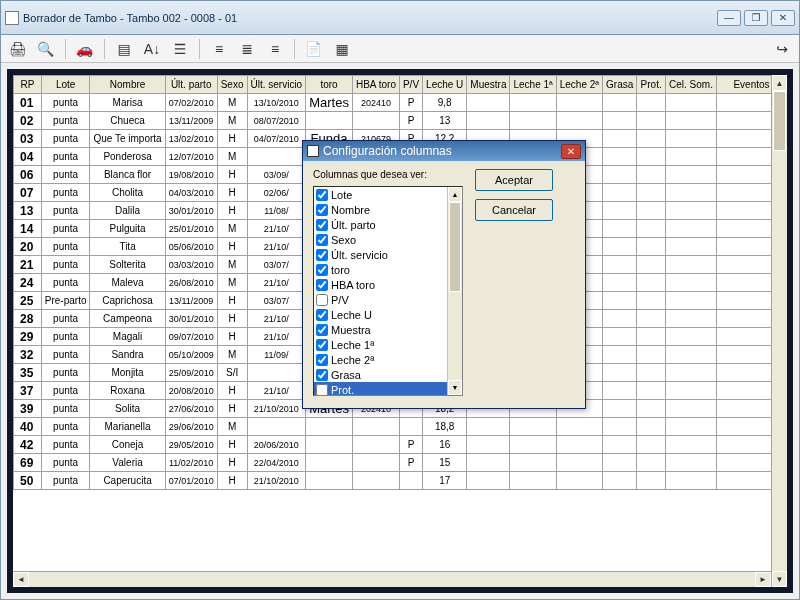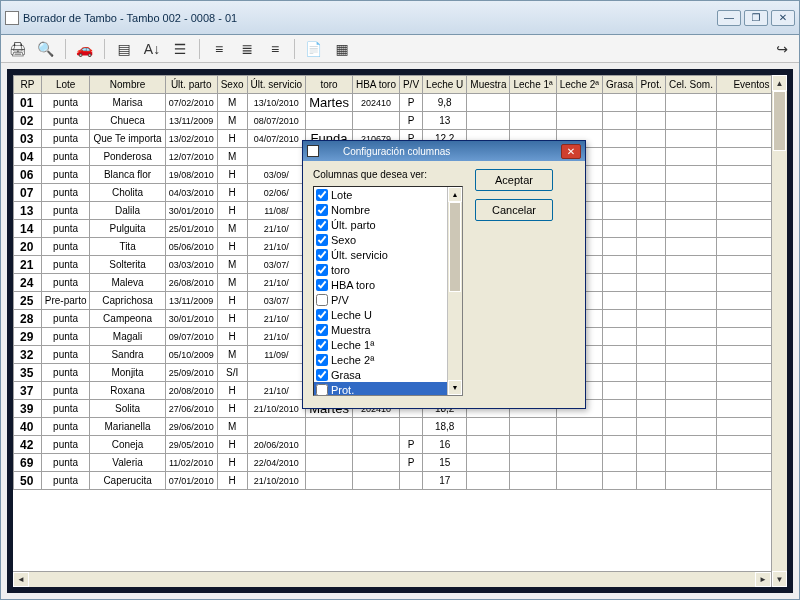--- a/index.html
+++ b/index.html
@@ -33,21 +33,21 @@
   .vsb .arr { height:16px; background:#ece9d8; border:1px solid #fff; display:flex; align-items:center; justify-content:center; font-size:8px; color:#333; }
   .vsb .track { flex:1; position:relative; }
   .vsb .thumb { position:absolute; left:1px; right:1px; top:0; height:60px; background:#cdc7b6; border:1px solid #fff; }
   .hsb { position:absolute; left:0; right:16px; bottom:0; height:16px; background:#ece9d8; border-top:1px solid #a0a0a0; display:flex; }
   .hsb .arr { width:16px; background:#ece9d8; border:1px solid #fff; display:flex; align-items:center; justify-content:center; font-size:8px; color:#333;}
   .hsb .track { flex:1; }
   
   .dialog { position:absolute; left:302px; top:140px; width:284px; background:#ece9d8; border:1px solid #0a246a; box-shadow:2px 2px 6px rgba(0,0,0,.3); }
   .dlg-title { background:linear-gradient(#3b6ea5,#6a9bd1); color:#fff; height:20px; display:flex; align-items:center; padding:0 4px; }
   .dlg-title .ico { width:12px; height:12px; background:#fff; border:1px solid #333; margin-right:4px;}
-  .dlg-title .t { flex:1; font-size:10px;margin-left:20px; }
+  .dlg-title .t { flex:1; font-size:12px; }
   .dlg-close { width:20px; height:15px; background:#d04030; border:1px solid #8a2a20; border-radius:2px; color:#fff; display:flex; align-items:center; justify-content:center; font-size:10px; cursor:pointer;}
   .dlg-body { padding:8px 10px 12px 10px; display:flex; gap:12px; }
   .dlg-body .label { margin-bottom:6px; font-size:10px; }
   .listbox { width:150px; height:210px; background:#fff; border:1px inset #808080; overflow:hidden; position:relative; }
   .listbox .item { display:flex; align-items:center; height:15px; padding:0 2px; font-size:11px; gap:3px;}
   .listbox .item input { width:12px; height:12px; }
   .listbox .item.sel { background:#316ac5; color:#fff; }
   .listbox .item.sel .txt { flex:1; }
   .listbox .item.sel .ddl { width:12px; height:12px; background:#ece9d8; border:1px solid #808080; display:flex;align-items:center;justify-content:center;font-size:7px;color:#000;}
   .lb-scroll { position:absolute; right:0; top:0; bottom:0; width:15px; background:#ece9d8; border-left:1px solid #c0c0c0; display:flex; flex-direction:column;}

